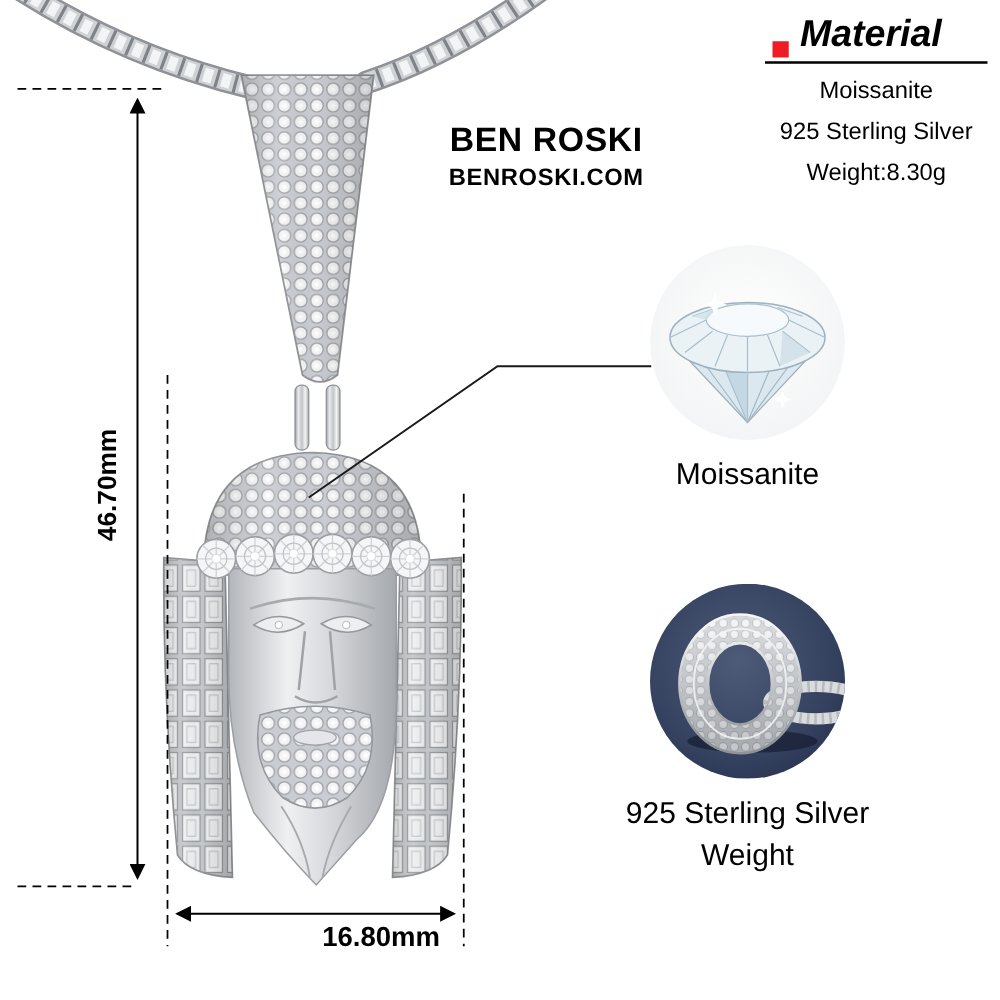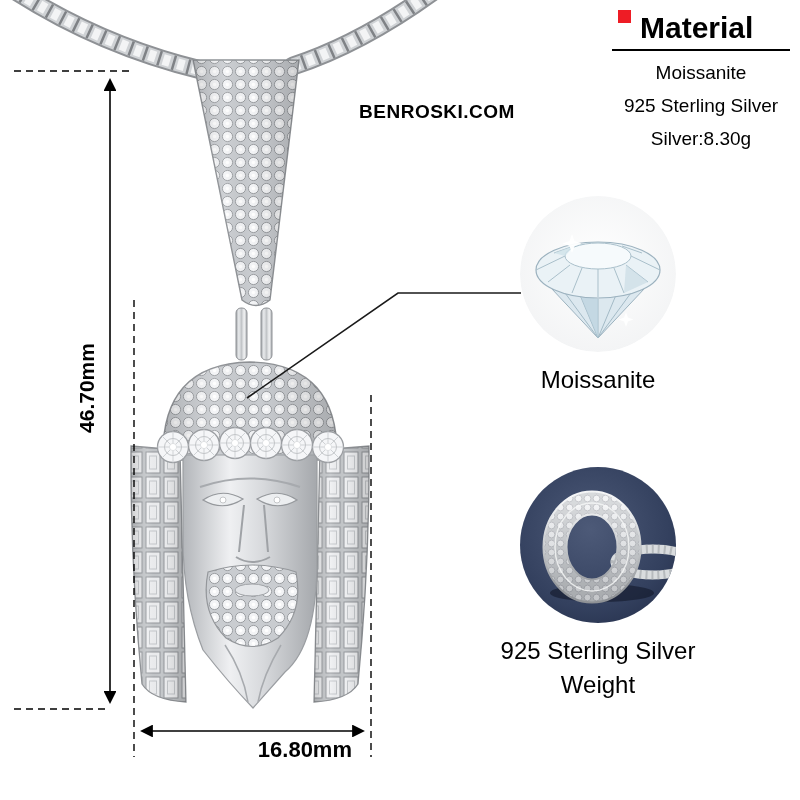--- a/index.html
+++ b/index.html
@@ -6,21 +6,21 @@
   html,body { width:800px; height:800px; }
   body { font-family:"Liberation Sans", sans-serif; background:#ffffff; color:#000; }
   .canvas { position:relative; width:800px; height:800px; background:#ffffff; overflow:hidden; }
   .art { position:absolute; left:0; top:0; width:800px; height:800px; }
 
   .brand { position:absolute; left:327px; top:97px; width:220px; text-align:center; }
   .brand-name { font-size:27px; font-weight:bold; letter-spacing:.5px; }
   .brand-site { font-size:19px; font-weight:bold; letter-spacing:.5px; margin-top:4px; }
 
   .material { position:absolute; left:612px; top:10px; width:178px; }
-  .material-title-row { display:flex; align-items:flex-start; gap:9px; padding-left:6px; }
+  .material-title-row { display:flex; align-items:flex-end; gap:9px; padding-left:6px;font-style:italic; }
   .red-square { width:13px; height:13px; background:#ee1c25; flex:0 0 auto; }
   .material-title { font-size:30px; font-weight:bold; line-height:1.2; }
   .material-rule { border-top:2px solid #000; margin-top:3px; }
   .material-item { font-size:19px; margin-top:11px; text-align:center; }
 
   .dim-height { position:absolute; left:8px; top:375px; width:160px; height:26px;
     text-align:center; font-size:21px; font-weight:bold; transform:rotate(-90deg); }
   .dim-width  { position:absolute; left:152px; top:737px; width:200px;
     text-align:right; font-size:22px; font-weight:bold; }
 
@@ -145,32 +145,33 @@
       <line x1="134" y1="300" x2="134" y2="757" stroke="#000" stroke-width="1.4" stroke-dasharray="7 5"></line>
       <line x1="371" y1="395" x2="371" y2="757" stroke="#000" stroke-width="1.4" stroke-dasharray="7 5"></line>
       <line x1="110" y1="80" x2="110" y2="702" stroke="#000" stroke-width="1.6" marker-start="url(#arrow)" marker-end="url(#arrow)"></line>
       <line x1="142" y1="731" x2="363" y2="731" stroke="#000" stroke-width="1.6" marker-start="url(#arrow)" marker-end="url(#arrow)"></line>
     </g>
 
     <polyline points="247,398 398,293 521,293" fill="none" stroke="#1a1a1a" stroke-width="1.6"></polyline>
   </svg>
 
   <div class="brand">
+    <div class="brand-name">BEN ROSKI</div>
     <div class="brand-site">BENROSKI.COM</div>
   </div>
 
   <div class="material">
     <div class="material-title-row">
       <span class="red-square"></span>
       <span class="material-title">Material</span>
     </div>
     <div class="material-rule"></div>
     <div class="material-item">Moissanite</div>
     <div class="material-item">925 Sterling Silver</div>
-    <div class="material-item">Silver:8.30g</div>
+    <div class="material-item">Weight:8.30g</div>
   </div>
 
   <div class="dim-height">46.70mm</div>
   <div class="dim-width">16.80mm</div>
 
   <div class="inset inset-stone">
     <svg viewBox="0 0 156 156" aria-hidden="true">
       <defs>
         <radialGradient id="gBg" cx="0.5" cy="0.45" r="0.75">
           <stop offset="0" stop-color="#ffffff"></stop>

